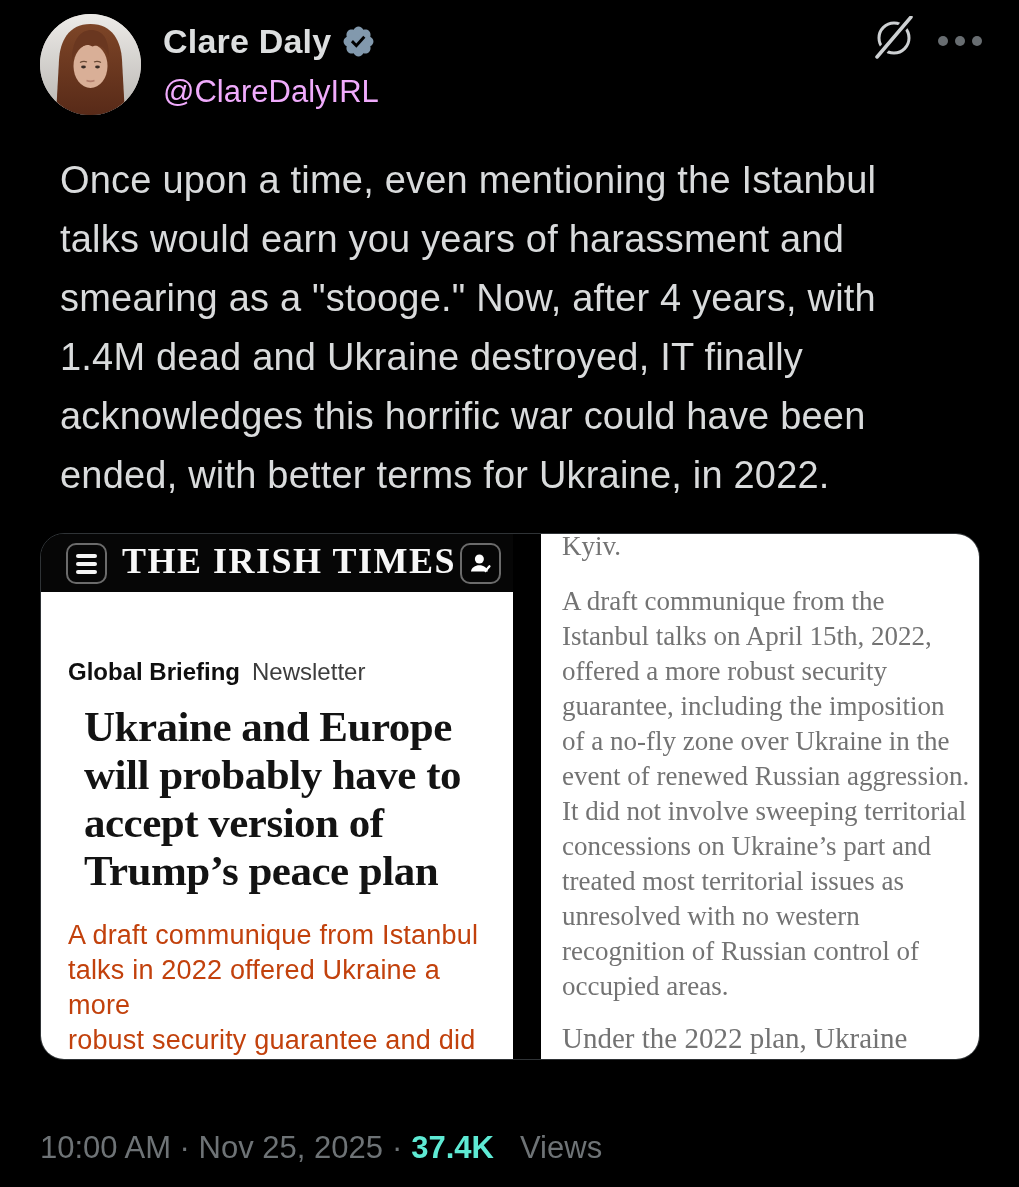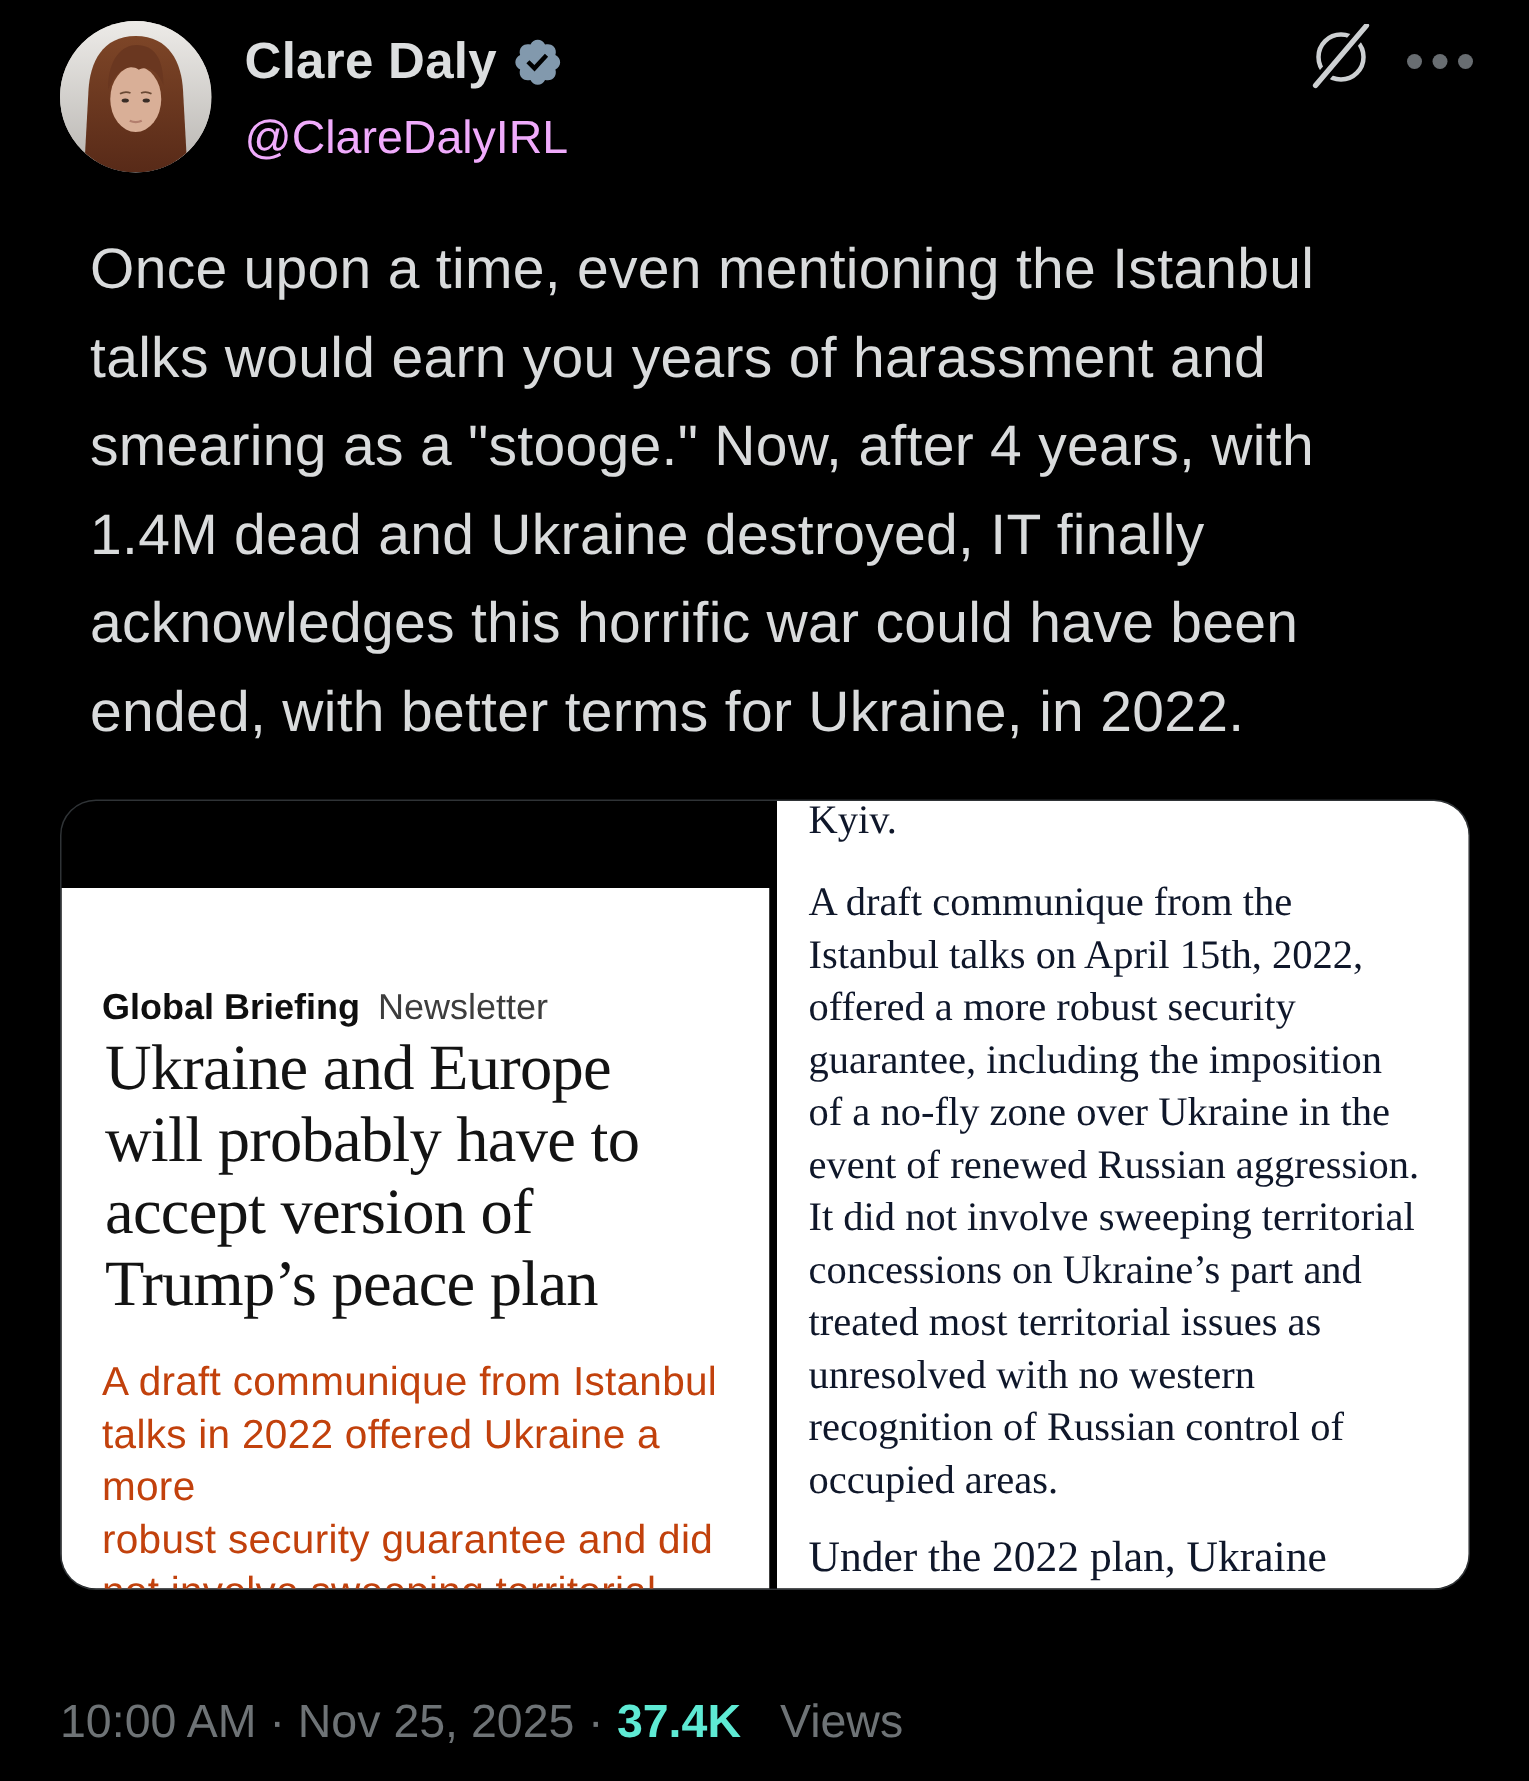--- a/index.html
+++ b/index.html
@@ -34,28 +34,28 @@
   .menu-btn{left:25px;}
   .account-btn{right:12px;}
   .menu-btn .bar{width:21px;height:4px;background:#f5f5f5;border-radius:2px;}
   .masthead{position:absolute;left:78px;top:6px;width:340px;text-align:center;
     font-family:"Liberation Serif",serif;font-weight:700;font-size:36px;
     letter-spacing:1.5px;color:#f7f7f7;white-space:nowrap;}
   .it-content{position:absolute;left:0;right:0;top:58px;bottom:0;background:#fff;
     padding:65px 18px 0 27px;box-sizing:border-box;}
   .kicker{font-size:24px;line-height:30px;color:#3d3d3d;}
   .kicker .kicker-bold{font-weight:700;color:#0f0f0f;margin-right:12px;}
-  .headline{margin:2px;font-family:"Liberation Serif",serif;font-weight:400;
+  .headline{margin:16px;font-family:"Liberation Serif",serif;font-weight:700;
     font-size:43px;line-height:48px;color:#131313;letter-spacing:-.5px;white-space:pre-line;}
   .standfirst{margin:23px 0 0;font-size:27px;line-height:35px;color:#c2410c;
     white-space:pre-line;letter-spacing:.2px;}
   .v-divider{position:absolute;left:472px;top:0;width:5px;height:100%;background:#000;}
-  .panel-right{position:absolute;left:477px;top:0;width:462px;height:100%;background:#fff;
+  .panel-right{position:absolute;left:500px;top:0;width:462px;height:100%;background:#fff;
     padding:0 24px 0 21px;box-sizing:border-box;
-    font-family:"Liberation Serif",serif;color:#0f172a;}
+    font-family:"Liberation Serif",serif;color:#737373;}
   .frag-top{margin:-5px 0 0;font-size:27px;line-height:34px;white-space:pre-line;}
   .article-p1{margin:21px 0 0;font-size:27px;line-height:35px;white-space:pre-line;}
   .article-p2{margin:17px 0 0;font-size:29px;line-height:35px;white-space:pre-line;}
   
   .meta{position:absolute;left:40px;top:1130px;font-size:31px;color:#6e7376;
     display:flex;align-items:flex-end;}
   .meta .sep{margin:0 9px;}
   .meta .views-count{font-weight:700;color:#5eead4;margin-right:26px;}
 </style>
 </head>
@@ -112,20 +112,35 @@
 <div class="tweet-text">Once upon a time, even mentioning the Istanbul
 talks would earn you years of harassment and
 smearing as a "stooge." Now, after 4 years, with
 1.4M dead and Ukraine destroyed, IT finally
 acknowledges this horrific war could have been
 ended, with better terms for Ukraine, in 2022.</div>
 
 <div class="media-card">
 
   <div class="panel-left">
+    <div class="it-header">
+      <div class="sq-btn menu-btn">
+        <span class="bar"></span>
+          <span class="bar"></span>
+          <span class="bar"></span>
+      </div>
+      <div class="masthead">THE IRISH TIMES</div>
+      <div class="sq-btn account-btn">
+        <svg viewBox="0 0 24 24" width="27" height="27">
+          <circle cx="11" cy="8" r="4" fill="#fff"></circle>
+          <path d="M3.5 19c.6-3.4 3.7-5.5 7.5-5.5s6.9 2.1 7.5 5.5z" fill="#fff"></path>
+          <path d="M14.5 16.5l2 2 3.5-4" stroke="#fff" stroke-width="2" fill="none" stroke-linecap="round"></path>
+        </svg>
+      </div>
+    </div>
     <div class="it-content">
       <div class="kicker">
         <span class="kicker-bold">Global Briefing</span><span>Newsletter</span>
       </div>
       <h1 class="headline">Ukraine and Europe
 will probably have to
 accept version of
 Trump’s peace plan</h1>
       <p class="standfirst">A draft communique from Istanbul
 talks in 2022 offered Ukraine a more

